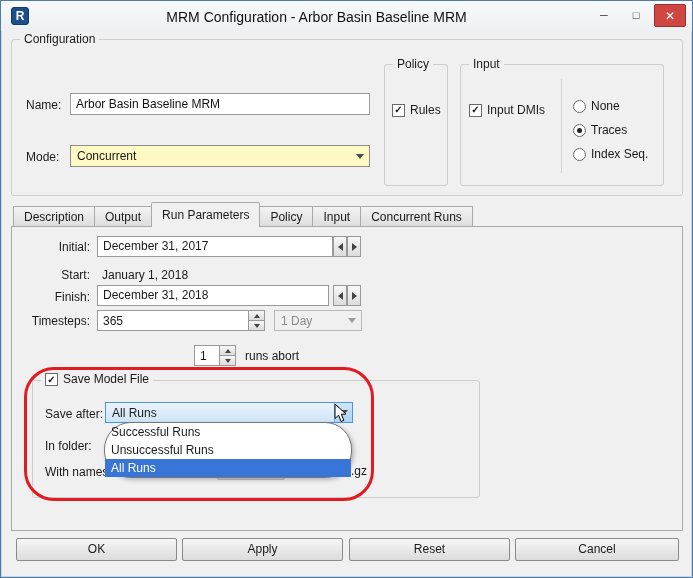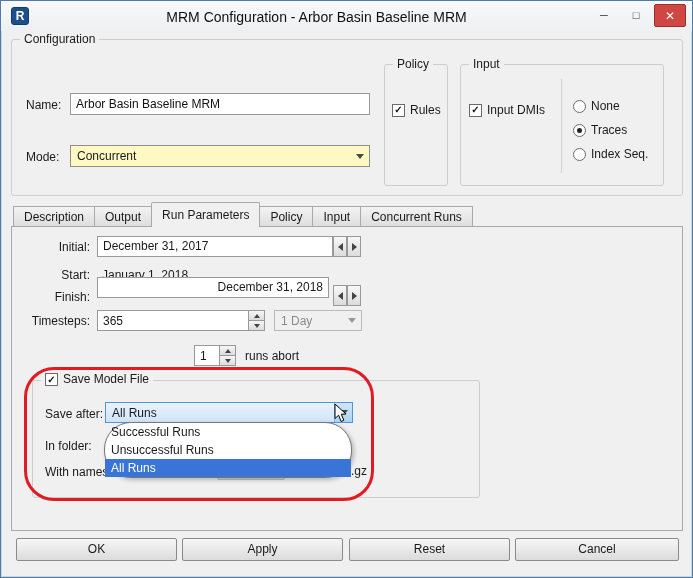--- a/index.html
+++ b/index.html
@@ -177,21 +177,21 @@
         <span class="tri-left"></span>
       </div>
     <div class="arrowbtn" style="left:335px;top:9px;">
         <span class="tri-right"></span>
       </div>
 
     <div class="label r-align" style="left:10px;top:41px;width:68px;">Start:</div>
     <div class="label" style="left:90px;top:41px;">January 1, 2018</div>
 
     <div class="label r-align" style="left:10px;top:63px;width:68px;">Finish:</div>
-    <div class="datefield" style="left:85px;top:50px;width:232px;text-align:right;">
+    <div class="datefield" style="left:85px;top:58px;width:232px;">
       <span>December 31, 2018</span>
     </div>
     <div class="arrowbtn" style="left:321px;top:58px;">
         <span class="tri-left"></span>
       </div>
     <div class="arrowbtn" style="left:335px;top:58px;">
         <span class="tri-right"></span>
       </div>
 
     <div class="label r-align" style="left:10px;top:87px;width:68px;">Timesteps:</div>

